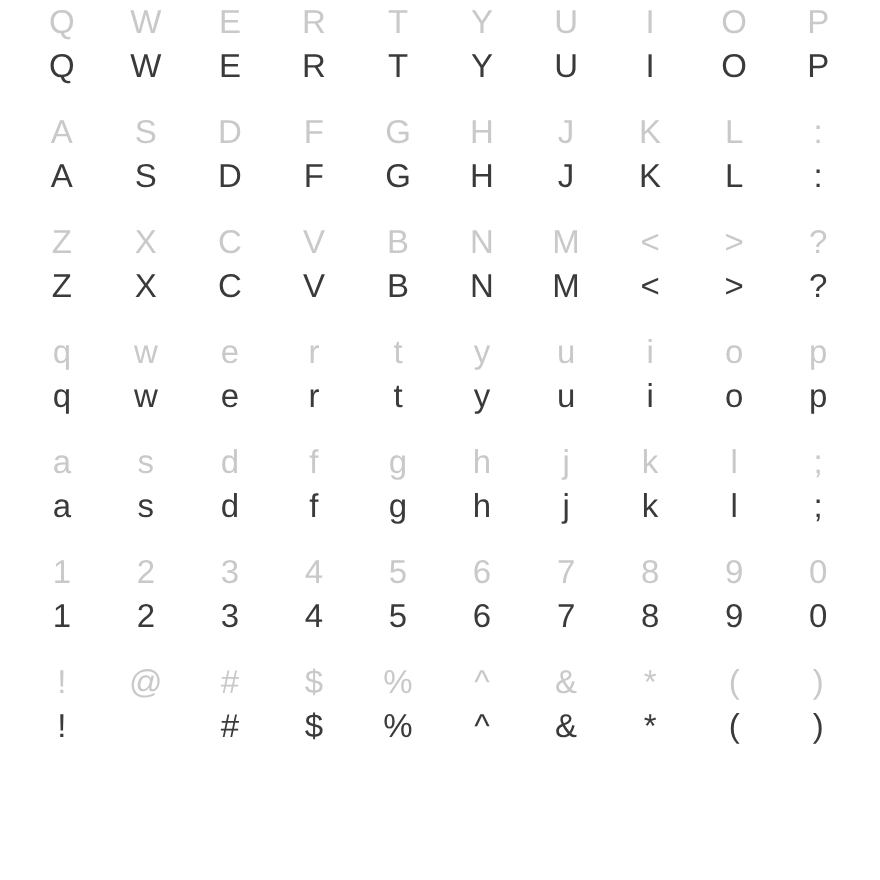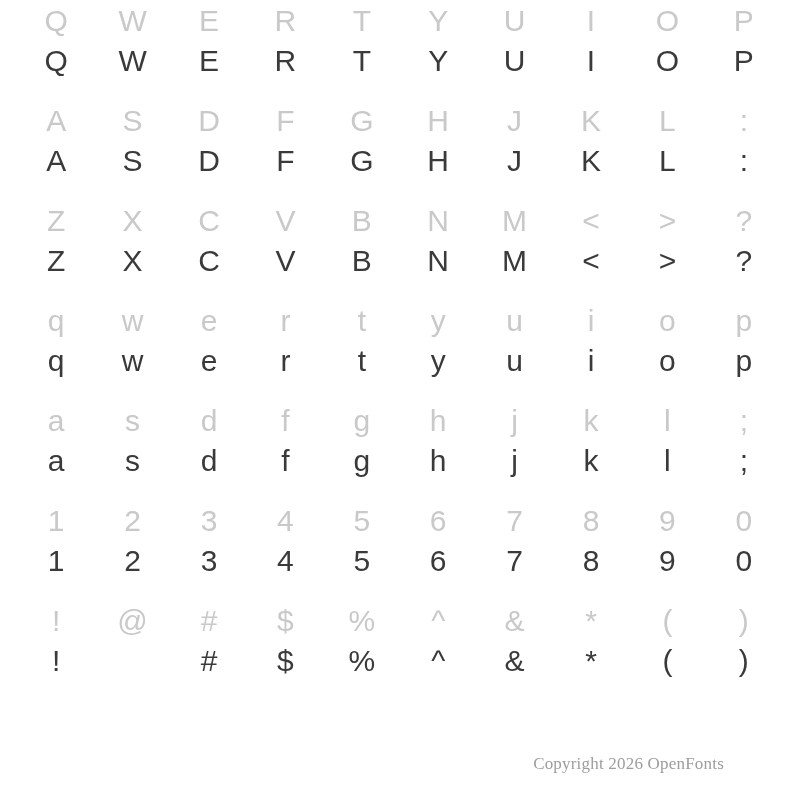--- a/index.html
+++ b/index.html
@@ -247,15 +247,14 @@
       <div class="cell">$</div>
       <div class="cell">%</div>
       <div class="cell">^</div>
       <div class="cell">&amp;</div>
       <div class="cell">*</div>
       <div class="cell">(</div>
       <div class="cell">)</div>
     </div>
   </div>
 
-  <div class="footer">Copyright 2026 OpenFonts</div>
 
 </div>
 
 </body></html>

